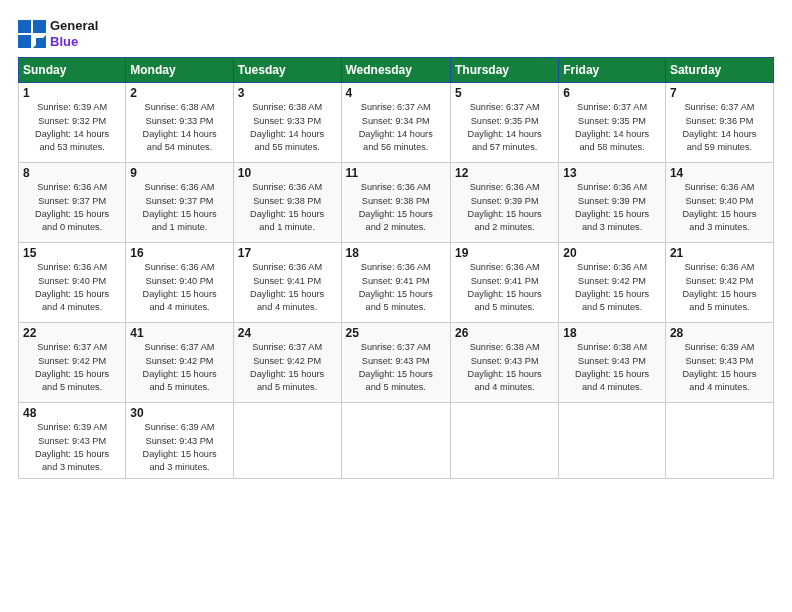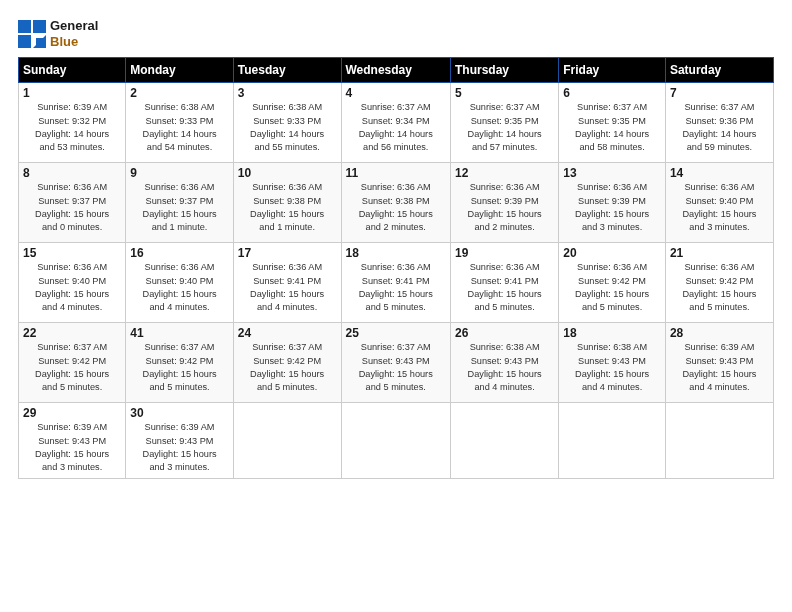--- a/index.html
+++ b/index.html
@@ -25,21 +25,21 @@
     .logo {
       display: flex;
       align-items: center;
     }
     .logo-text {
       font-size: 13px;
       font-weight: bold;
       color: #1a1a1a;
       line-height: 1.2;
     }
-    .logo-text .blue { color: #a16207; }
+    .logo-text .blue { color: #6d28d9; }
     .logo-icon {
       width: 28px;
       height: 28px;
       margin-right: 4px;
       position: relative;
     }
     .title-block {
       text-align: right;
     }
     .month-title {
@@ -52,21 +52,21 @@
       font-size: 13px;
       color: #444;
       margin-top: 2px;
     }
     .calendar {
       width: 100%;
       border-collapse: collapse;
       border: 1px solid #ccc;
     }
     .calendar th {
-      background: #000000;
+      background: #15803d;
       color: #fff;
       font-size: 12px;
       font-weight: bold;
       padding: 5px 4px;
       text-align: left;
       border: 1px solid #1a4fa0;
     }
     .calendar td {
       vertical-align: top;
       border: 1px solid #ccc;
@@ -253,21 +253,21 @@
           <div class="day-info">Sunrise: 6:38 AM<br>Sunset: 9:43 PM<br>Daylight: 15 hours<br>and 4 minutes.</div>
         </td>
         <td>
           <span class="day-num">28</span>
           <div class="day-info">Sunrise: 6:39 AM<br>Sunset: 9:43 PM<br>Daylight: 15 hours<br>and 4 minutes.</div>
         </td>
       </tr>
 
       <tr>
         <td>
-          <span class="day-num">29</span>
+          <span class="day-num">48</span>
           <div class="day-info">Sunrise: 6:39 AM<br>Sunset: 9:43 PM<br>Daylight: 15 hours<br>and 3 minutes.</div>
         </td>
         <td>
           <span class="day-num">30</span>
           <div class="day-info">Sunrise: 6:39 AM<br>Sunset: 9:43 PM<br>Daylight: 15 hours<br>and 3 minutes.</div>
         </td>
         <td class="empty-cell"></td>
         <td class="empty-cell"></td>
         <td class="empty-cell"></td>
         <td class="empty-cell"></td>

